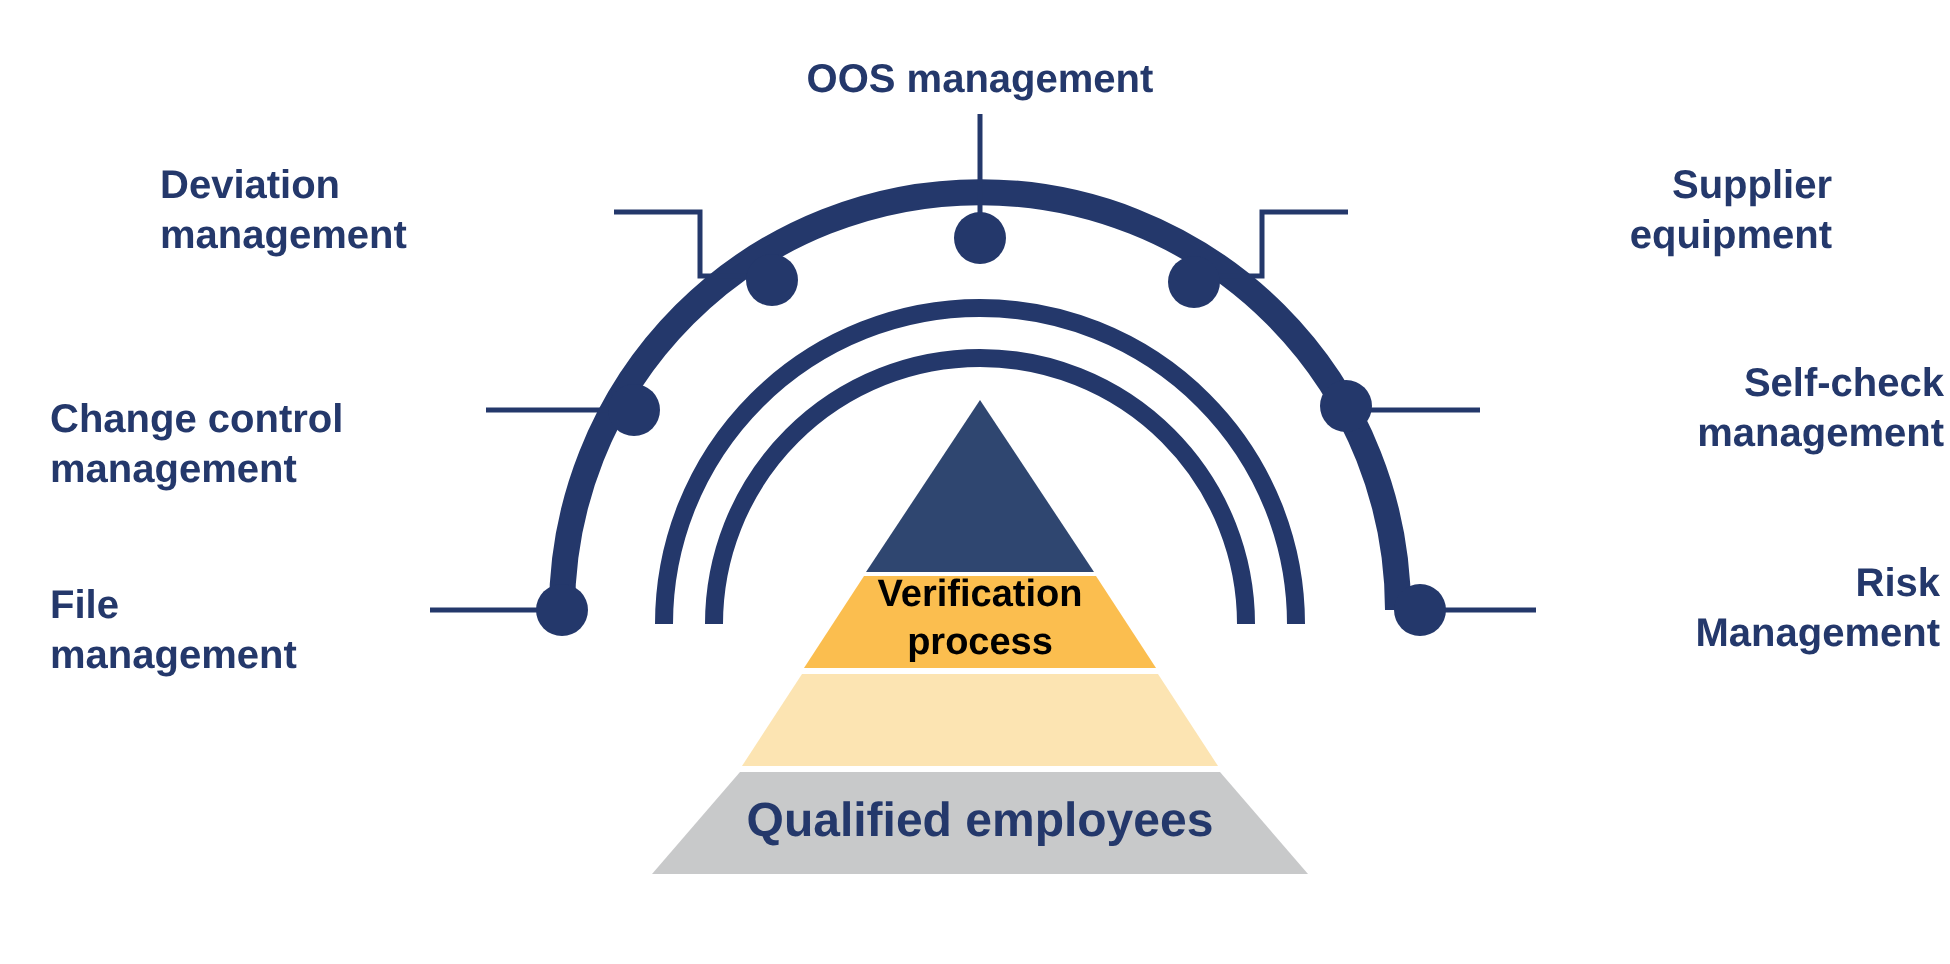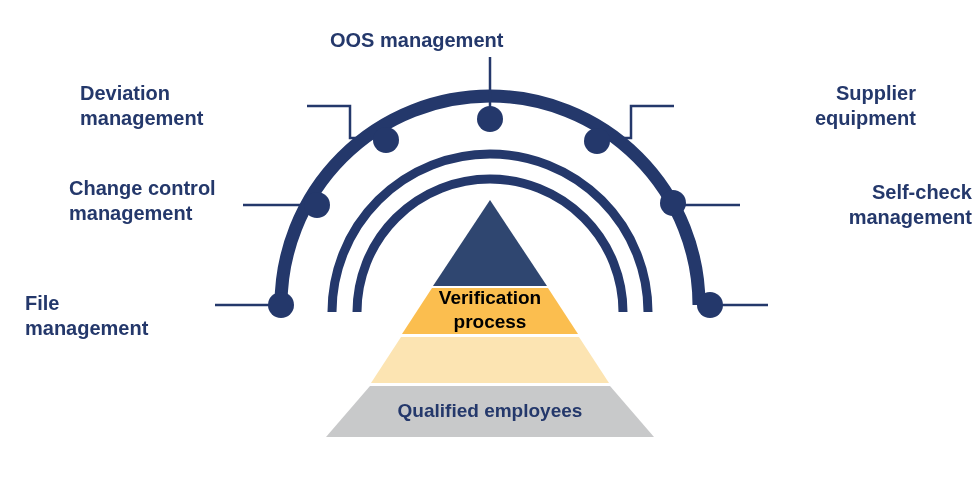--- a/index.html
+++ b/index.html
@@ -33,21 +33,21 @@
     position: absolute;
     font-family: "Liberation Sans", sans-serif;
     font-weight: bold;
     font-size: 20px;
     line-height: 25px;
     color: #24386b;
     white-space: pre-line;
   }
   .label-right { text-align: left; }
   .label-left  { text-align: right; }
-  .label-center { }
+  .label-center { text-align: center; }
 
   .tier-text {
     position: absolute;
     font-family: Liberation Sans, sans-serif;
     font-weight: bold;
     text-align: center;
     line-height: 24px;
     white-space: pre-line;
     pointer-events: none;
   }
@@ -101,29 +101,31 @@
   </svg>
 
   <div class="label-text label-center" style="left:330px; top:28px; width:320px;">OOS management</div>
 
   <div class="label-text label-right" style="left:80px; top:81px; width:215px;">Deviation
 management</div>
 
   <div class="label-text label-left" style="left:686px; top:81px; width:230px;">Supplier
 equipment</div>
 
-  <div class="label-text label-right" style="left:25px; top:176px; width:210px;margin-left:44px;">Change control
+  <div class="label-text label-right" style="left:25px; top:198px; width:210px;">Change control
 management</div>
 
   <div class="label-text label-left" style="left:752px; top:180px; width:220px;">Self-check
 management</div>
 
   <div class="label-text label-right" style="left:25px; top:280px; width:180px;margin-top:11px;">File
 management</div>
 
+  <div class="label-text label-left" style="left:780px; top:280px; width:190px;">Risk
+Management</div>
 
   <div class="tier-text" style="left:400px; top:286px; width:180px; font-size:19px; color:#000000;">Verification
 process</div>
 
 
-  <div class="tier-text" style="left:326px; top:399px; width:328px; font-size:19px; color:#24386b;">Qualified employees</div>
+  <div class="tier-text" style="left:326px; top:399px; width:328px; font-size:24px; color:#24386b;">Qualified employees</div>
 
 </div>
 
 </body></html>

